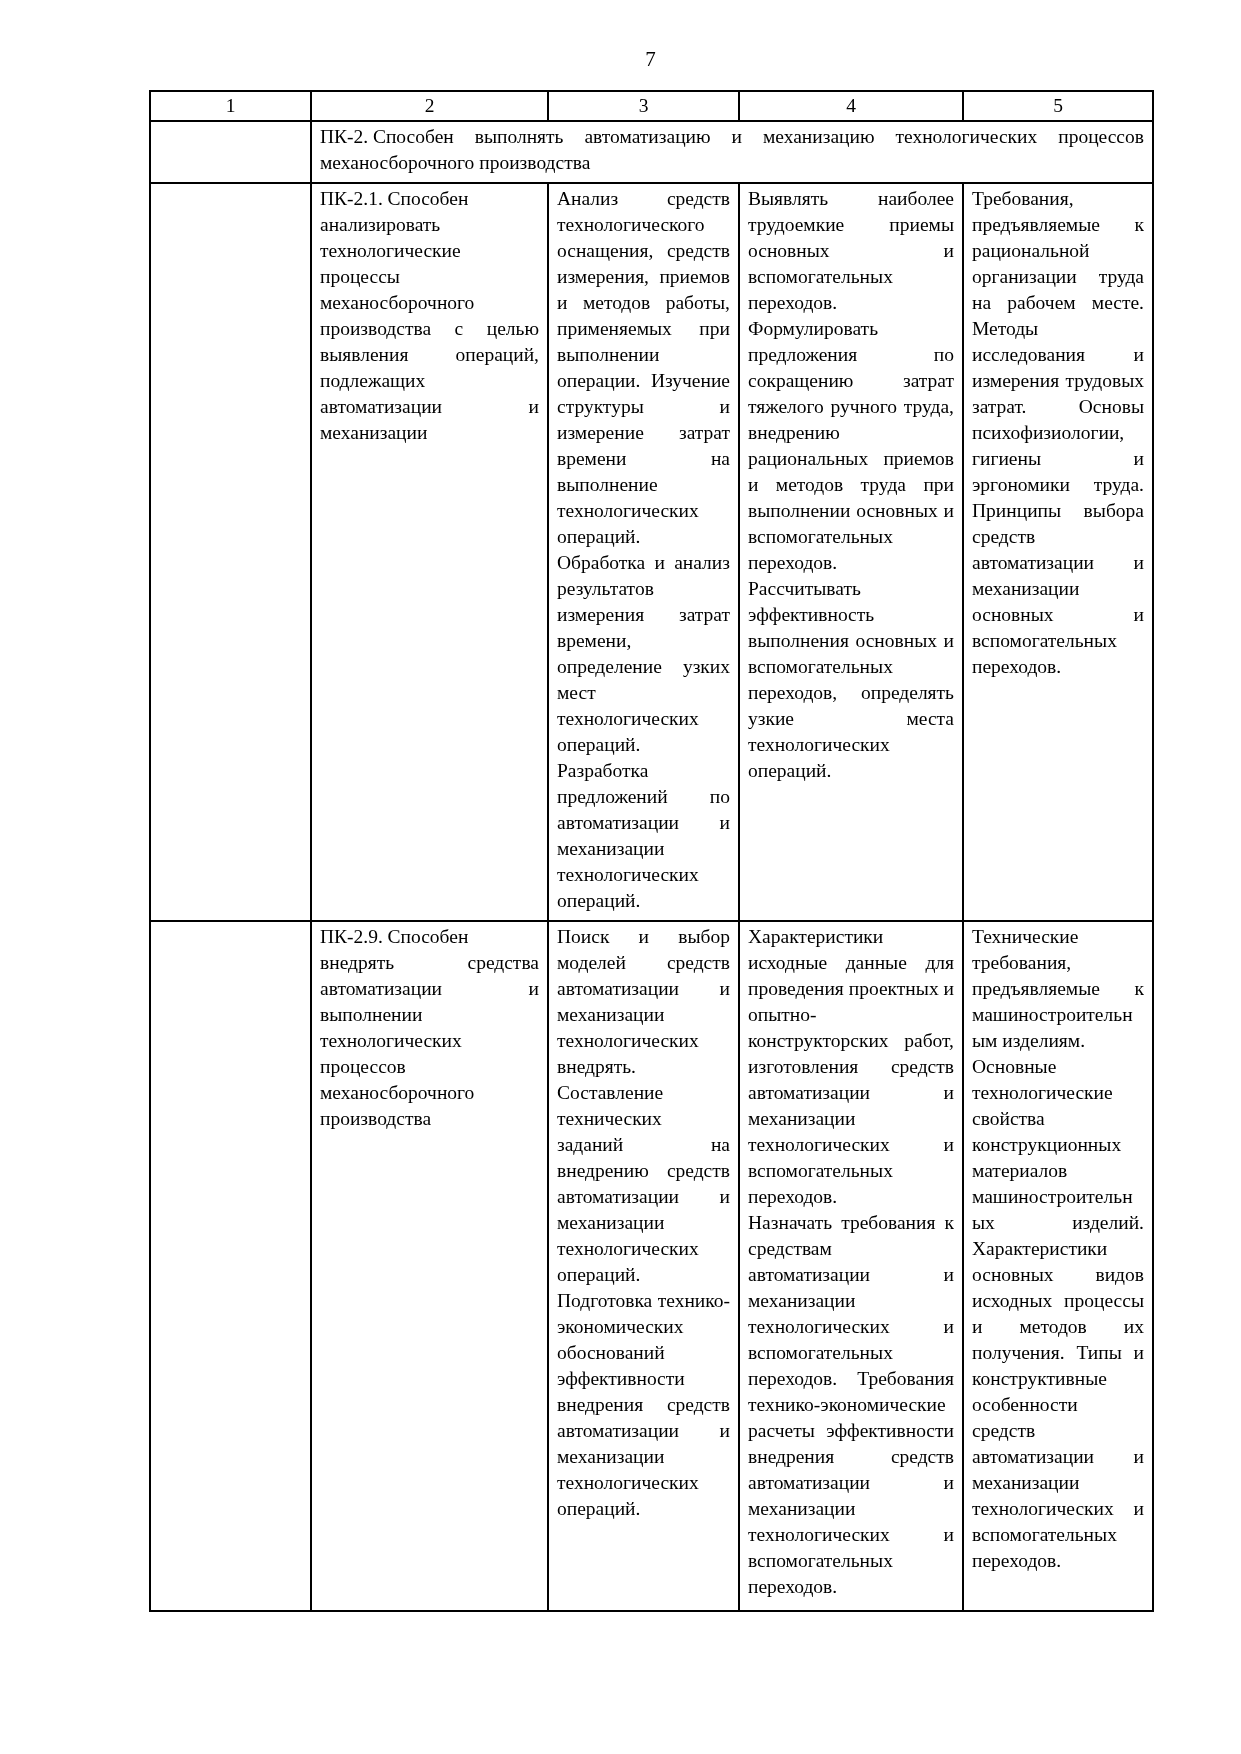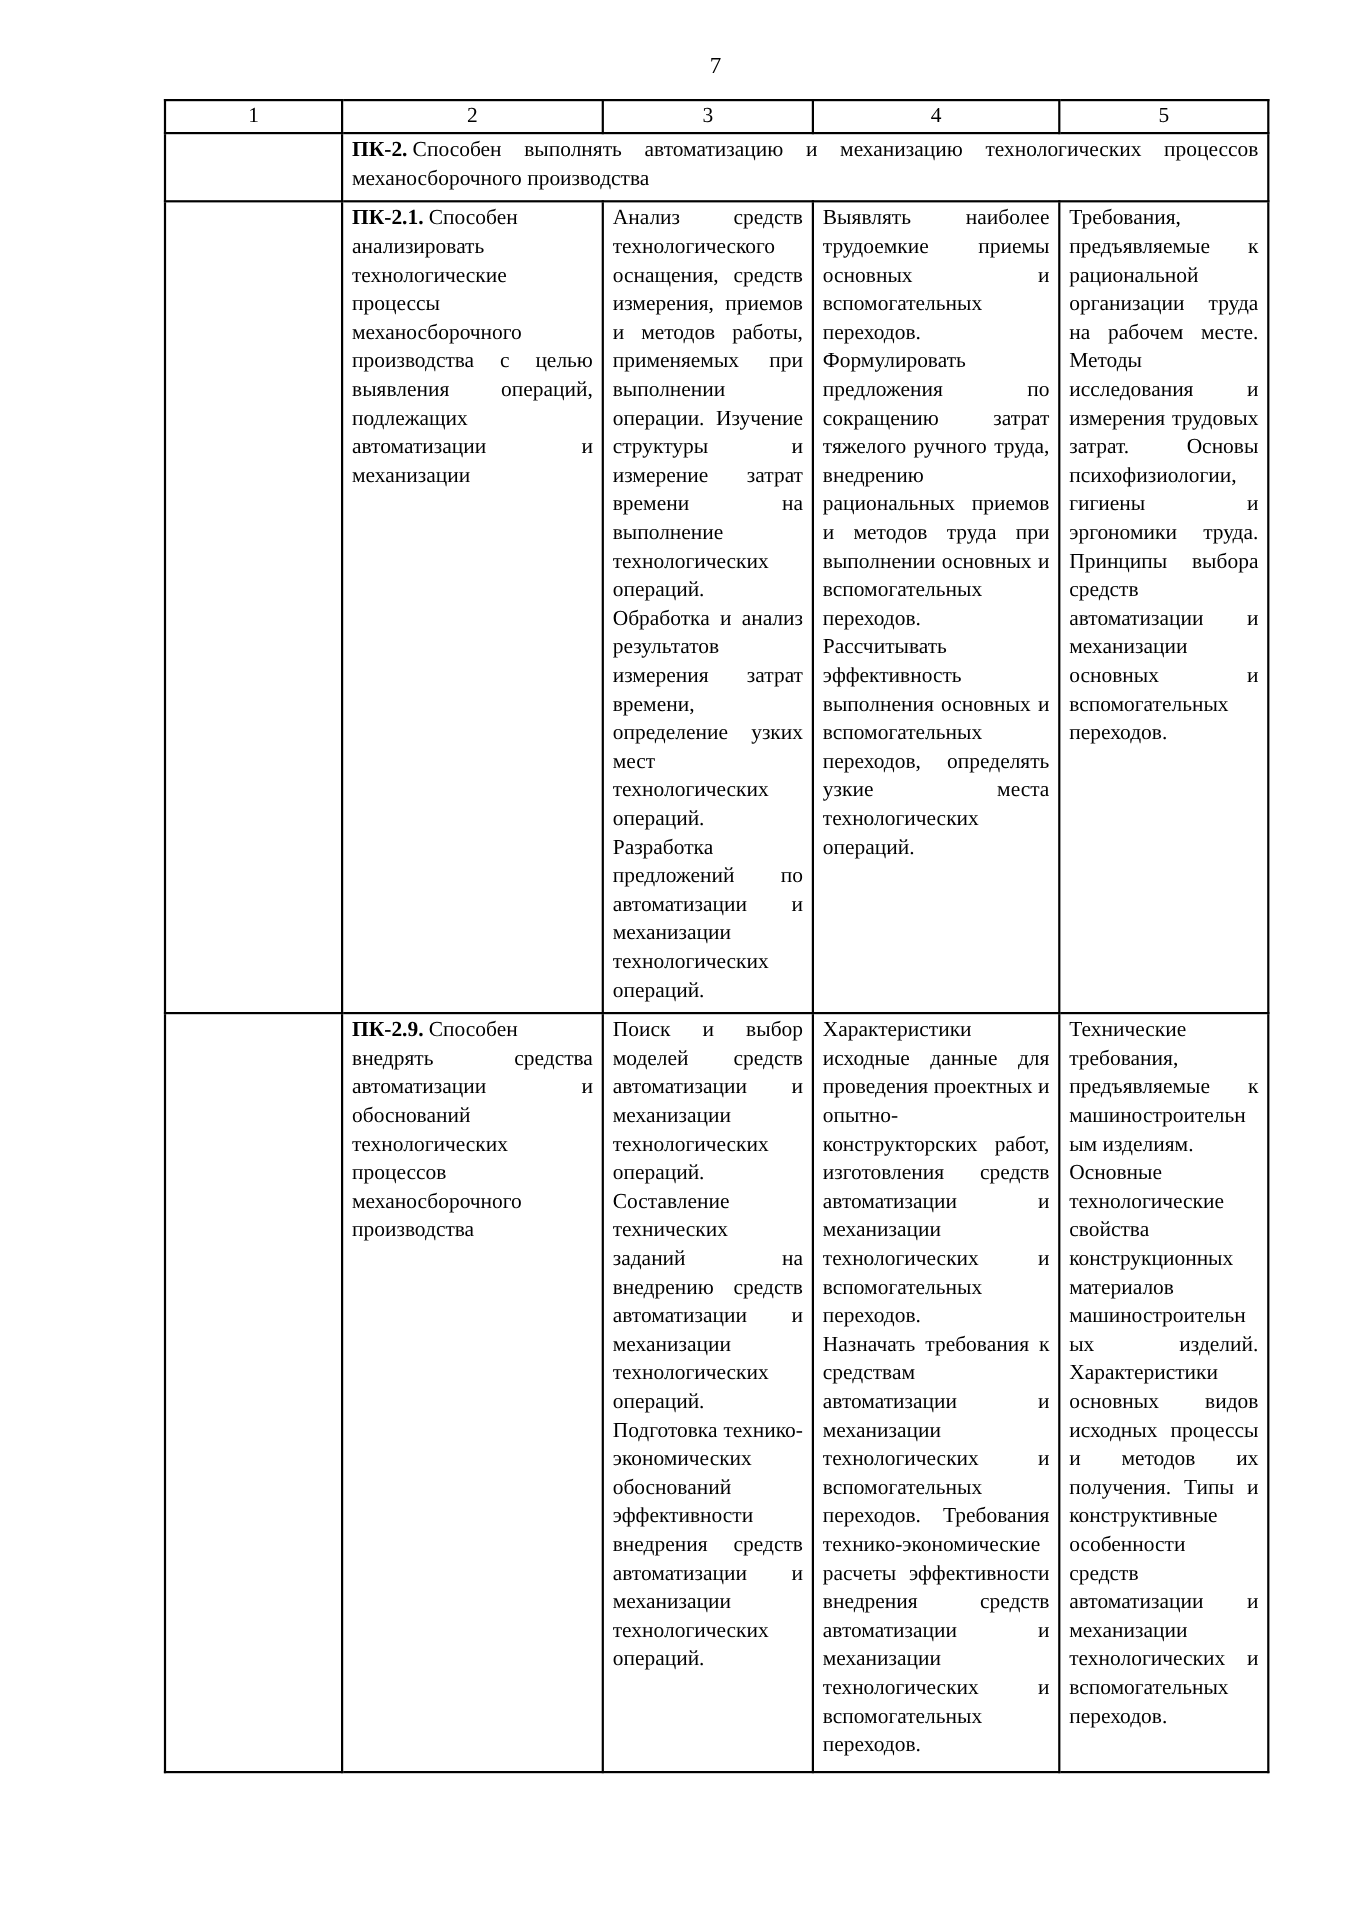--- a/index.html
+++ b/index.html
@@ -35,21 +35,21 @@
     -webkit-hyphens: auto;
     overflow-wrap: break-word;
   }
   table.comp-table td.num {
     text-align: center;
     padding: 1px 4px 2px 4px;
     line-height: 25px;
   }
   .row-pk21 > td.spacer-cell { height: 733px; }
   .row-pk22 > td.spacer-cell { height: 690px; }
-  .code { font-weight: bold; margin-right: 0.24em; }
+  .code { font-weight: normal; margin-right: 0.24em; }
   p.cell-par { margin: 0; padding: 0; }
 </style>
 </head>
 <body>
 
 <div class="page-number">7</div>
 
 <table class="comp-table">
   <colgroup>
     <col style="width:161px">
@@ -87,24 +87,24 @@
       <p class="cell-par">Выявлять наиболее трудоемкие приемы основных и вспомогательных переходов. Формулировать предложения по сокращению затрат тяжелого ручного труда, внедрению рациональных приемов и методов труда при выполнении основных и вспомогательных переходов. Рассчитывать эффективность выполнения основных и вспомогательных переходов, определять узкие места технологических операций.</p>
     </td>
     <td>
       <p class="cell-par">Требования, предъявляемые к рациональной организации труда на рабочем месте. Методы исследования и измерения трудовых затрат. Основы психофизиологии, гигиены и эргономики труда. Принципы выбора средств автоматизации и механизации основных и вспомогательных переходов.</p>
     </td>
   </tr>
 
   <tr class="row-pk22">
     <td class="spacer-cell"></td>
     <td>
-      <p class="cell-par"><b class="code">ПК-2.9.</b><span>Способен внедрять средства автоматизации и обоснований технологических процессов механосборочного производства</span></p>
+      <p class="cell-par"><b class="code">ПК-2.9.</b><span>Способен внедрять средства автоматизации и выполнении технологических процессов механосборочного производства</span></p>
     </td>
     <td>
-      <p class="cell-par">Поиск и выбор моделей средств автоматизации и механизации технологических операций.</p>
+      <p class="cell-par">Поиск и выбор моделей средств автоматизации и механизации технологических внедрять.</p>
       <p class="cell-par">Составление технических заданий на внедрению средств автоматизации и механизации технологических операций.</p>
       <p class="cell-par">Подготовка технико-экономических обоснований эффективности внедрения средств автоматизации и механизации технологических операций.</p>
     </td>
     <td>
       <p class="cell-par">Характеристики исходные данные для проведения проектных и опытно-конструкторских работ, изготовления средств автоматизации и механизации технологических и вспомогательных переходов.</p>
       <p class="cell-par">Назначать требования к средствам автоматизации и механизации технологических и вспомогательных переходов. Требования технико-экономические расчеты эффективности внедрения средств автоматизации и механизации технологических и вспомогательных переходов.</p>
     </td>
     <td>
       <p class="cell-par">Технические требования, предъявляемые к машиностроительным изделиям.</p>
       <p class="cell-par">Основные технологические свойства конструкционных материалов машиностроительных изделий. Характеристики основных видов исходных процессы и методов их получения. Типы и конструктивные особенности средств автоматизации и механизации технологических и вспомогательных переходов.</p>

